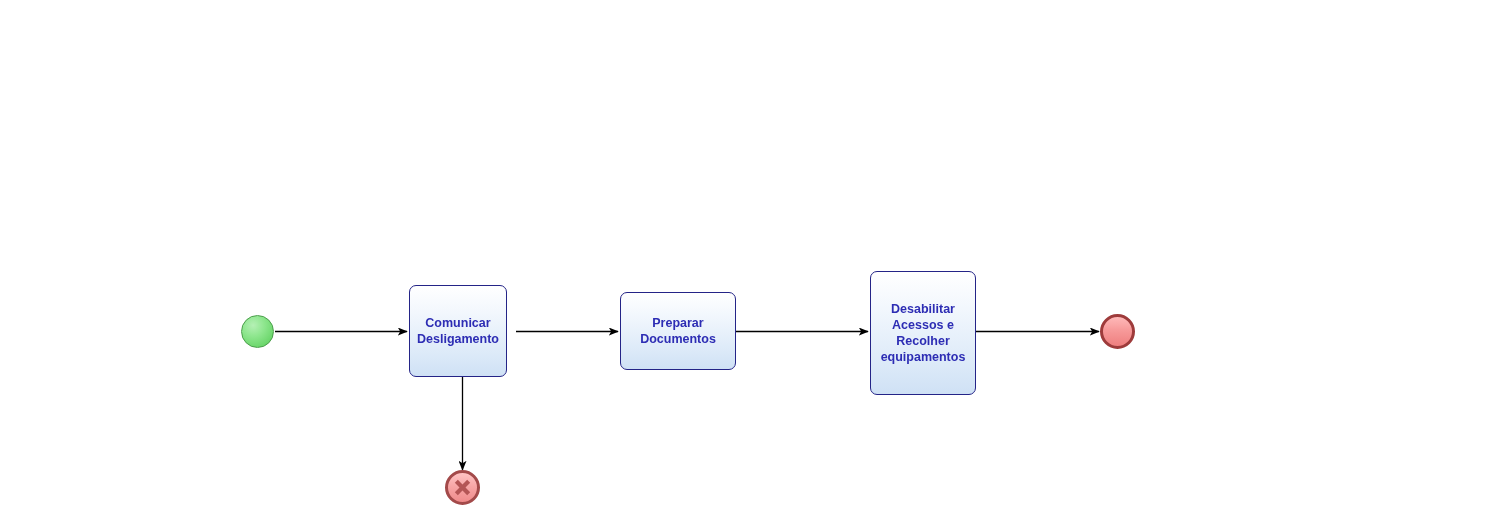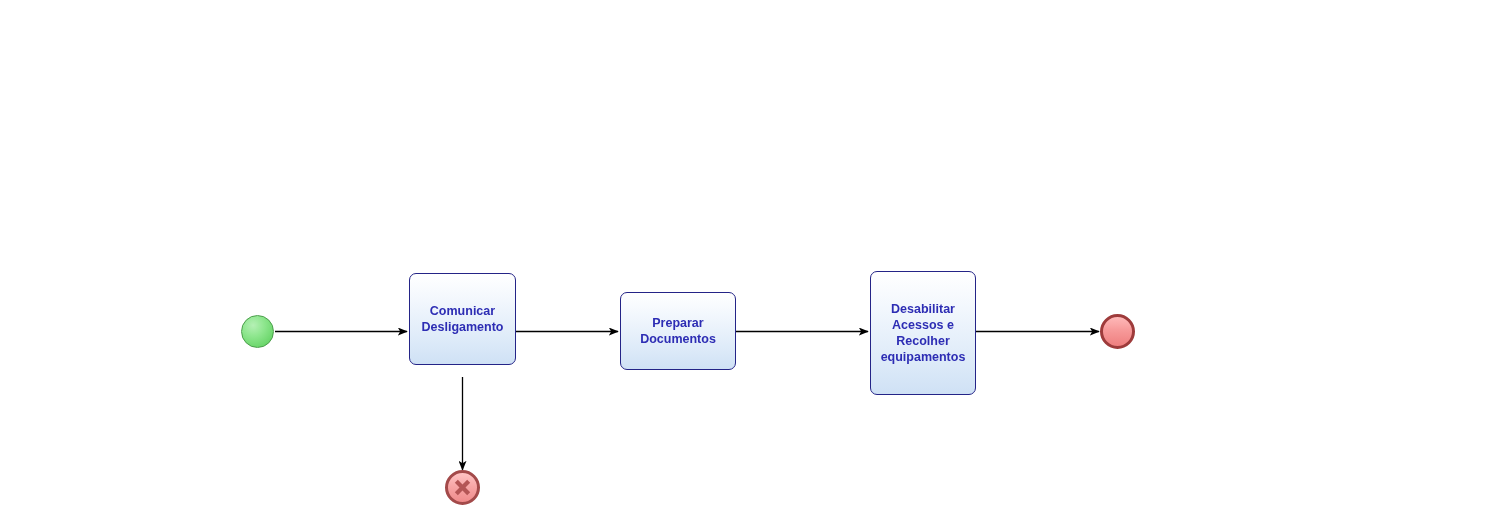--- a/index.html
+++ b/index.html
@@ -77,21 +77,21 @@
     text-align: center;
     color: #2d2db4;
     font-weight: bold;
     font-size: 12.5px;
     line-height: 16px;
     font-family: "Liberation Sans", sans-serif;
     padding: 2px 4px;
     white-space: pre-line;
     user-select: none;
   }
-  .task-1 { left: 409px; top: 273px; width: 107px; height: 92px; }
+  .task-1 { left: 409px; top: 285px; width: 98px; height: 92px; }
   .task-2 { left: 620px; top: 292px; width: 116px; height: 78px; }
   .task-3 { left: 870px; top: 271px; width: 106px; height: 124px; }
 </style>
 </head>
 <body>
 
 <div id="canvas">
 
   <svg id="edge-layer" viewBox="0 0 1492 510" xmlns="http://www.w3.org/2000/svg">
     <defs>

